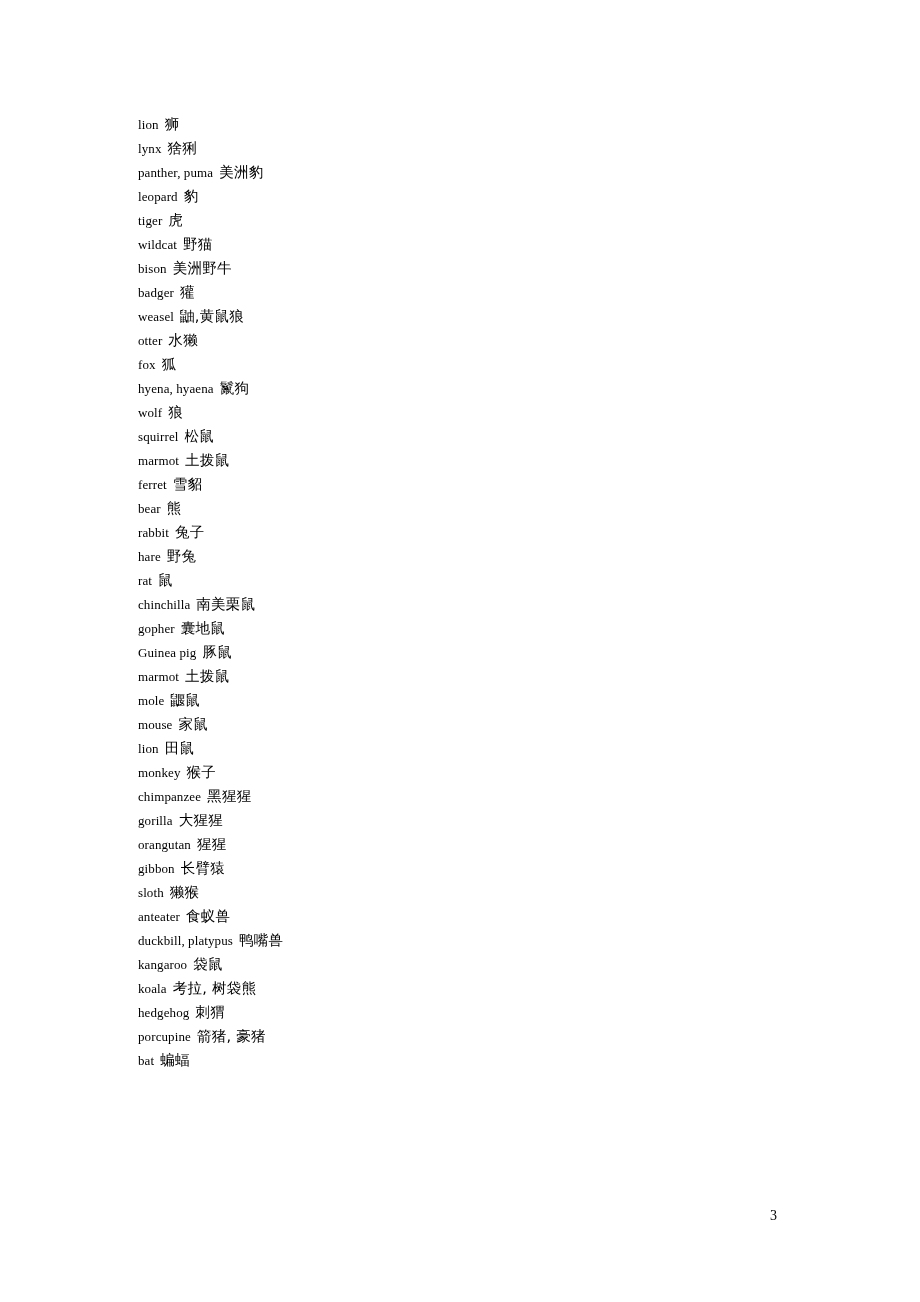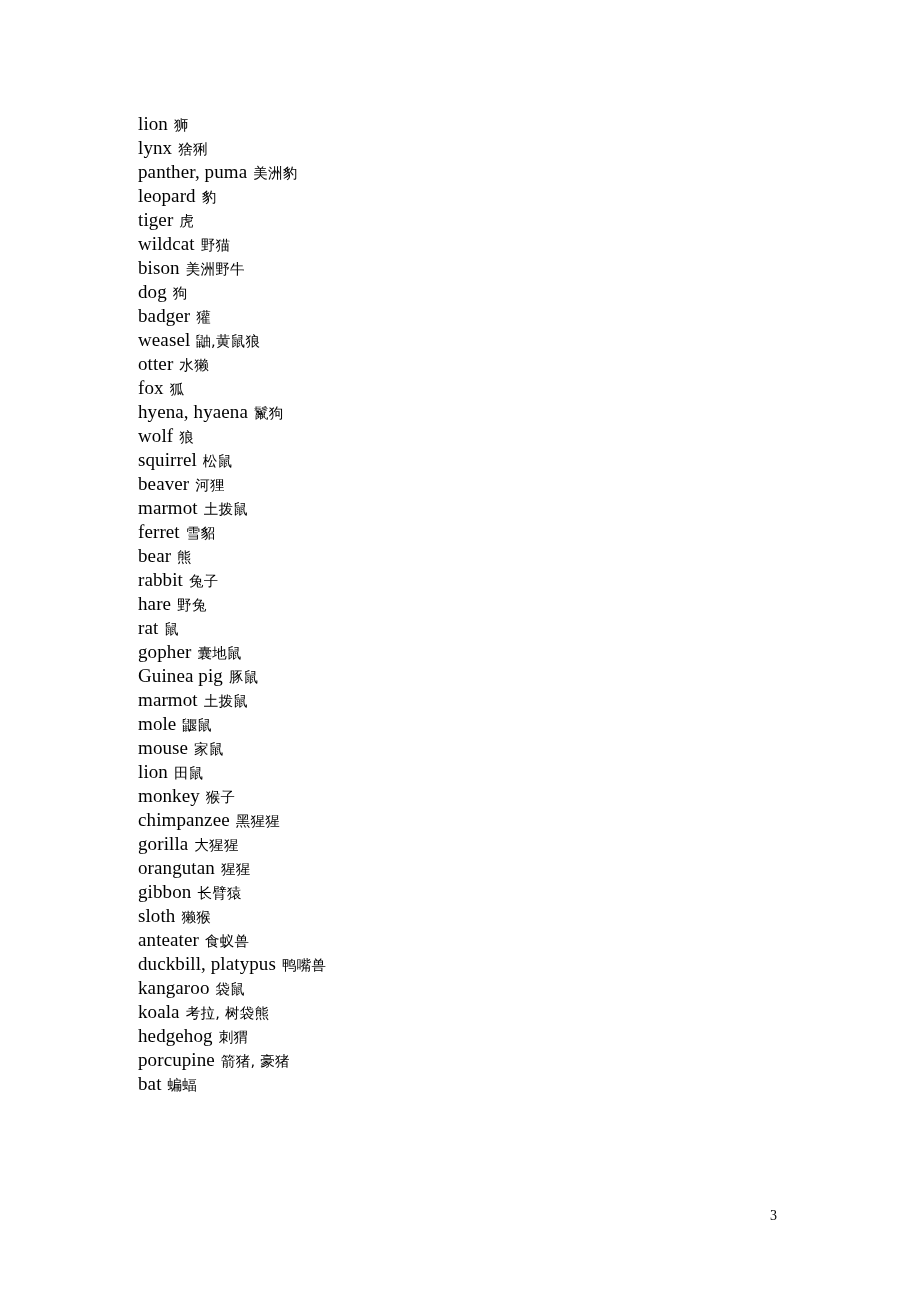--- a/index.html
+++ b/index.html
@@ -40,21 +40,21 @@
   .vocab-entry {
     height: 24px;
     line-height: 24px;
     font-size: 15.5px;
     white-space: nowrap;
     letter-spacing: 0.1px;
   }
 
   .term {
     font-family: "Liberation Serif", "DejaVu Serif", serif;
-    font-size: 19px;
+    font-size: 13px;
   }
 
   .gloss {
     font-family: "DejaVu Sans", "Liberation Sans", sans-serif;
     font-size: 14.5px;
     margin-left: 6px;
     letter-spacing: 0.3px;
   }
 
   .page-number {
@@ -75,35 +75,34 @@
 <div class="page">
 
   <ul class="vocab-list" id="vocab-list">
       <li class="vocab-entry"><span class="term">lion</span><span class="gloss">狮</span></li>
       <li class="vocab-entry"><span class="term">lynx</span><span class="gloss">猞猁</span></li>
       <li class="vocab-entry"><span class="term">panther, puma</span><span class="gloss">美洲豹</span></li>
       <li class="vocab-entry"><span class="term">leopard</span><span class="gloss">豹</span></li>
       <li class="vocab-entry"><span class="term">tiger</span><span class="gloss">虎</span></li>
       <li class="vocab-entry"><span class="term">wildcat</span><span class="gloss">野猫</span></li>
       <li class="vocab-entry"><span class="term">bison</span><span class="gloss">美洲野牛</span></li>
-      <li class="vocab-entry"><span class="term">dog</span><span class="gloss">狗</span></li>
       <li class="vocab-entry"><span class="term">badger</span><span class="gloss">獾</span></li>
       <li class="vocab-entry"><span class="term">weasel</span><span class="gloss">鼬,黄鼠狼</span></li>
       <li class="vocab-entry"><span class="term">otter</span><span class="gloss">水獭</span></li>
       <li class="vocab-entry"><span class="term">fox</span><span class="gloss">狐</span></li>
       <li class="vocab-entry"><span class="term">hyena, hyaena</span><span class="gloss">鬣狗</span></li>
       <li class="vocab-entry"><span class="term">wolf</span><span class="gloss">狼</span></li>
       <li class="vocab-entry"><span class="term">squirrel</span><span class="gloss">松鼠</span></li>
-      <li class="vocab-entry"><span class="term">beaver</span><span class="gloss">河狸</span></li>
       <li class="vocab-entry"><span class="term">marmot</span><span class="gloss">土拨鼠</span></li>
       <li class="vocab-entry"><span class="term">ferret</span><span class="gloss">雪貂</span></li>
       <li class="vocab-entry"><span class="term">bear</span><span class="gloss">熊</span></li>
       <li class="vocab-entry"><span class="term">rabbit</span><span class="gloss">兔子</span></li>
       <li class="vocab-entry"><span class="term">hare</span><span class="gloss">野兔</span></li>
       <li class="vocab-entry"><span class="term">rat</span><span class="gloss">鼠</span></li>
+      <li class="vocab-entry"><span class="term">chinchilla</span><span class="gloss">南美栗鼠</span></li>
       <li class="vocab-entry"><span class="term">gopher</span><span class="gloss">囊地鼠</span></li>
       <li class="vocab-entry"><span class="term">Guinea pig</span><span class="gloss">豚鼠</span></li>
       <li class="vocab-entry"><span class="term">marmot</span><span class="gloss">土拨鼠</span></li>
       <li class="vocab-entry"><span class="term">mole</span><span class="gloss">鼴鼠</span></li>
       <li class="vocab-entry"><span class="term">mouse</span><span class="gloss">家鼠</span></li>
       <li class="vocab-entry"><span class="term">lion</span><span class="gloss">田鼠</span></li>
       <li class="vocab-entry"><span class="term">monkey</span><span class="gloss">猴子</span></li>
       <li class="vocab-entry"><span class="term">chimpanzee</span><span class="gloss">黑猩猩</span></li>
       <li class="vocab-entry"><span class="term">gorilla</span><span class="gloss">大猩猩</span></li>
       <li class="vocab-entry"><span class="term">orangutan</span><span class="gloss">猩猩</span></li>

